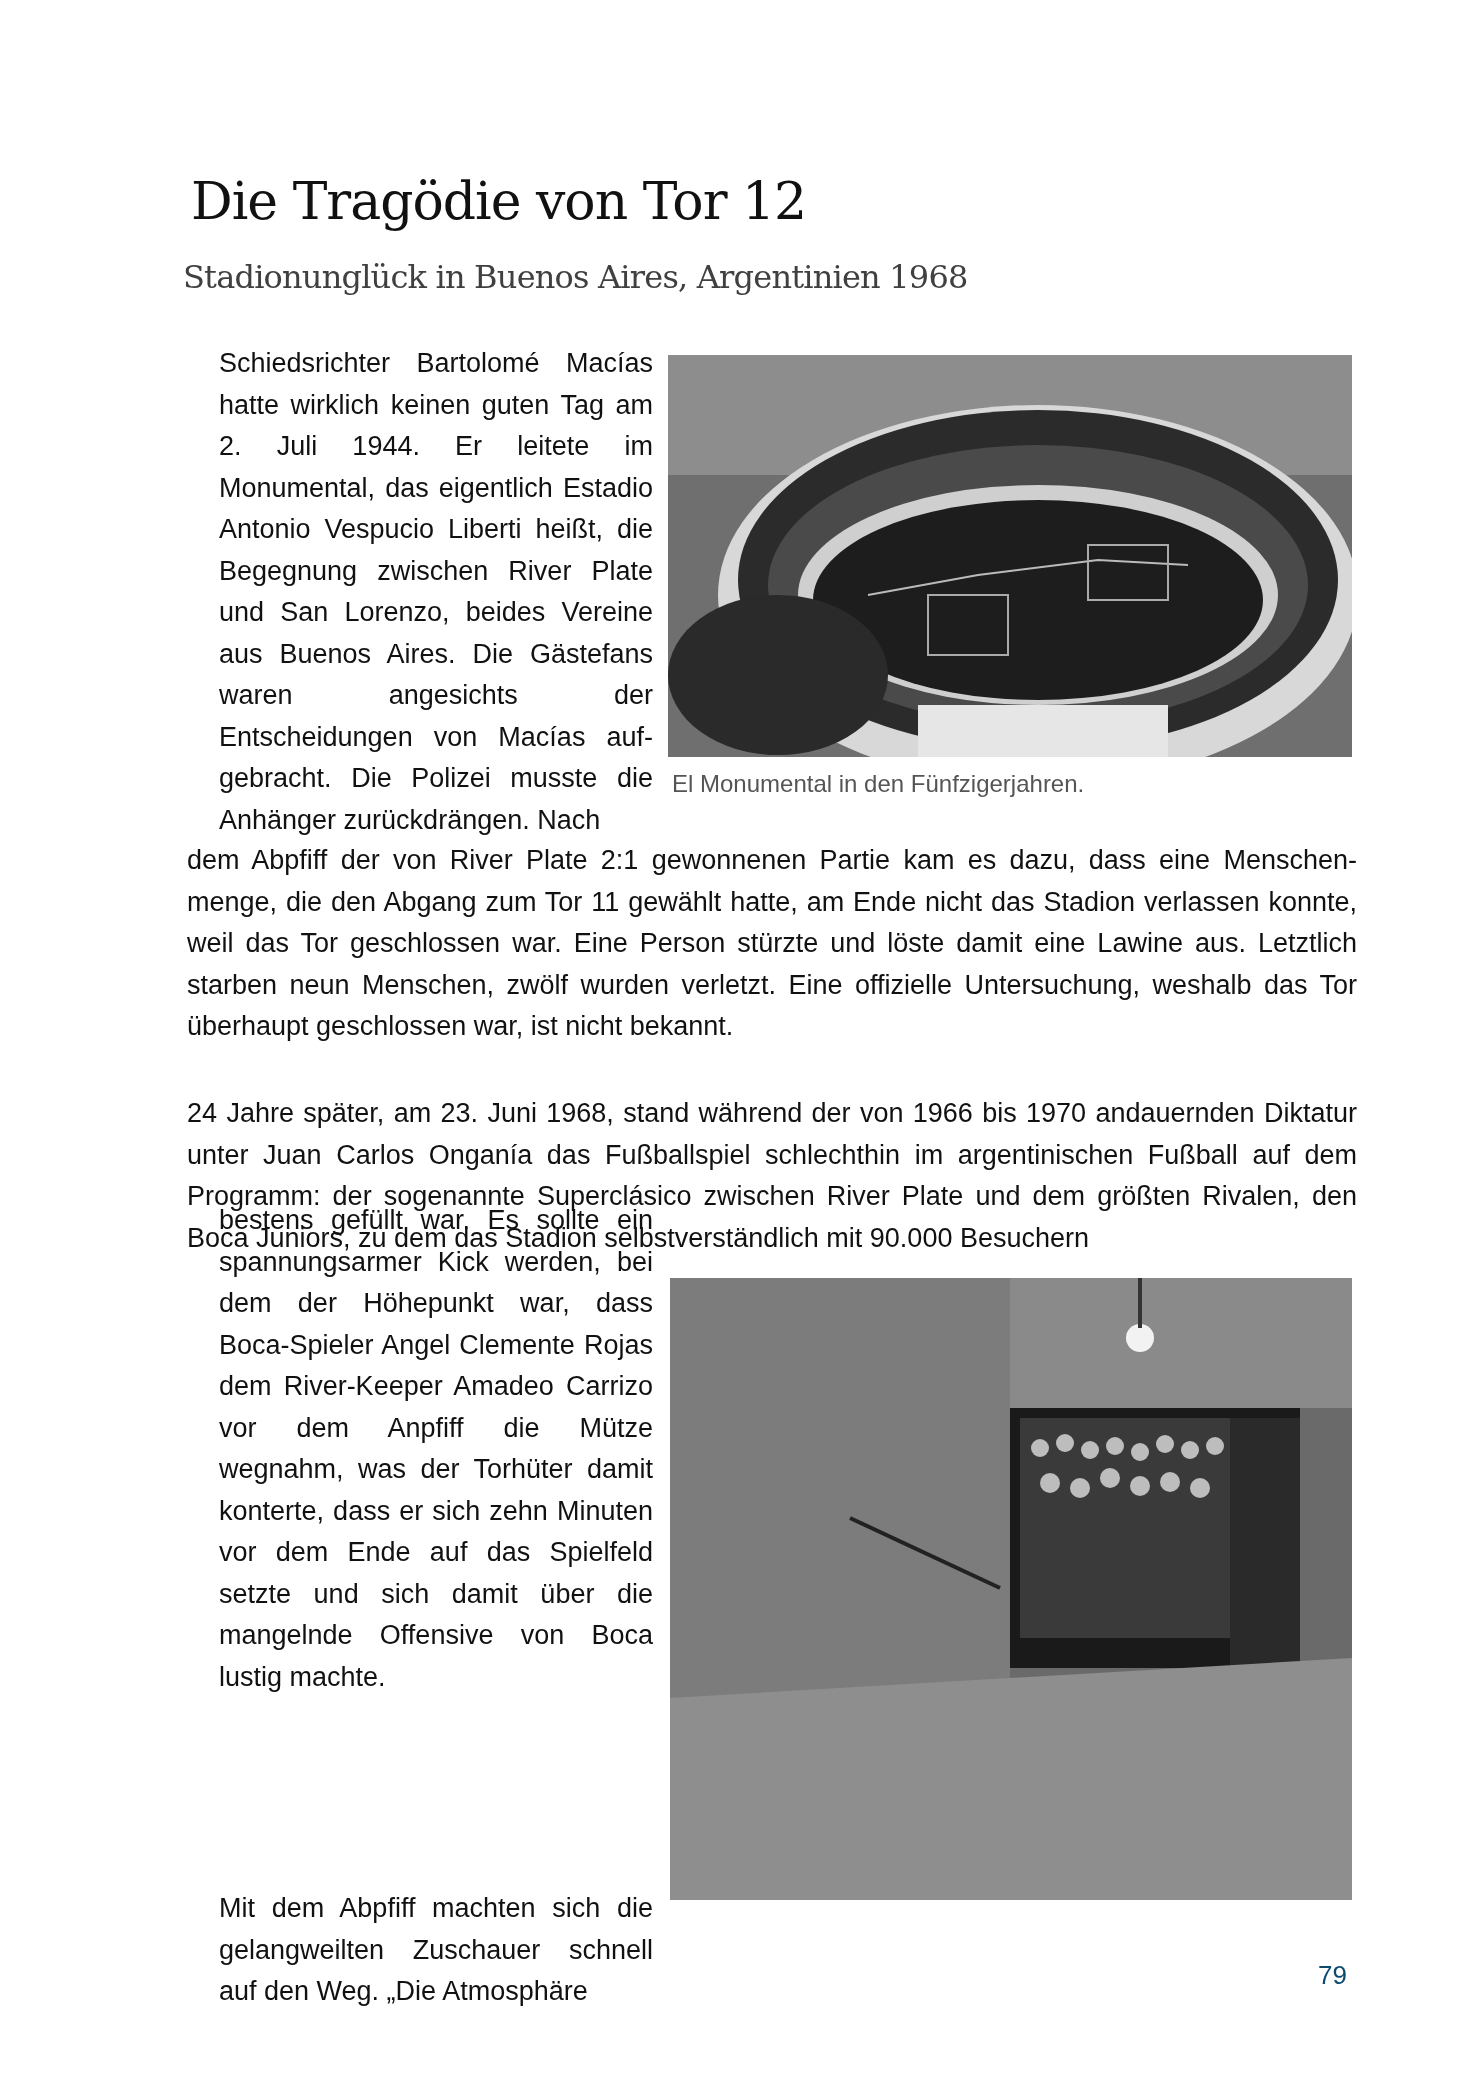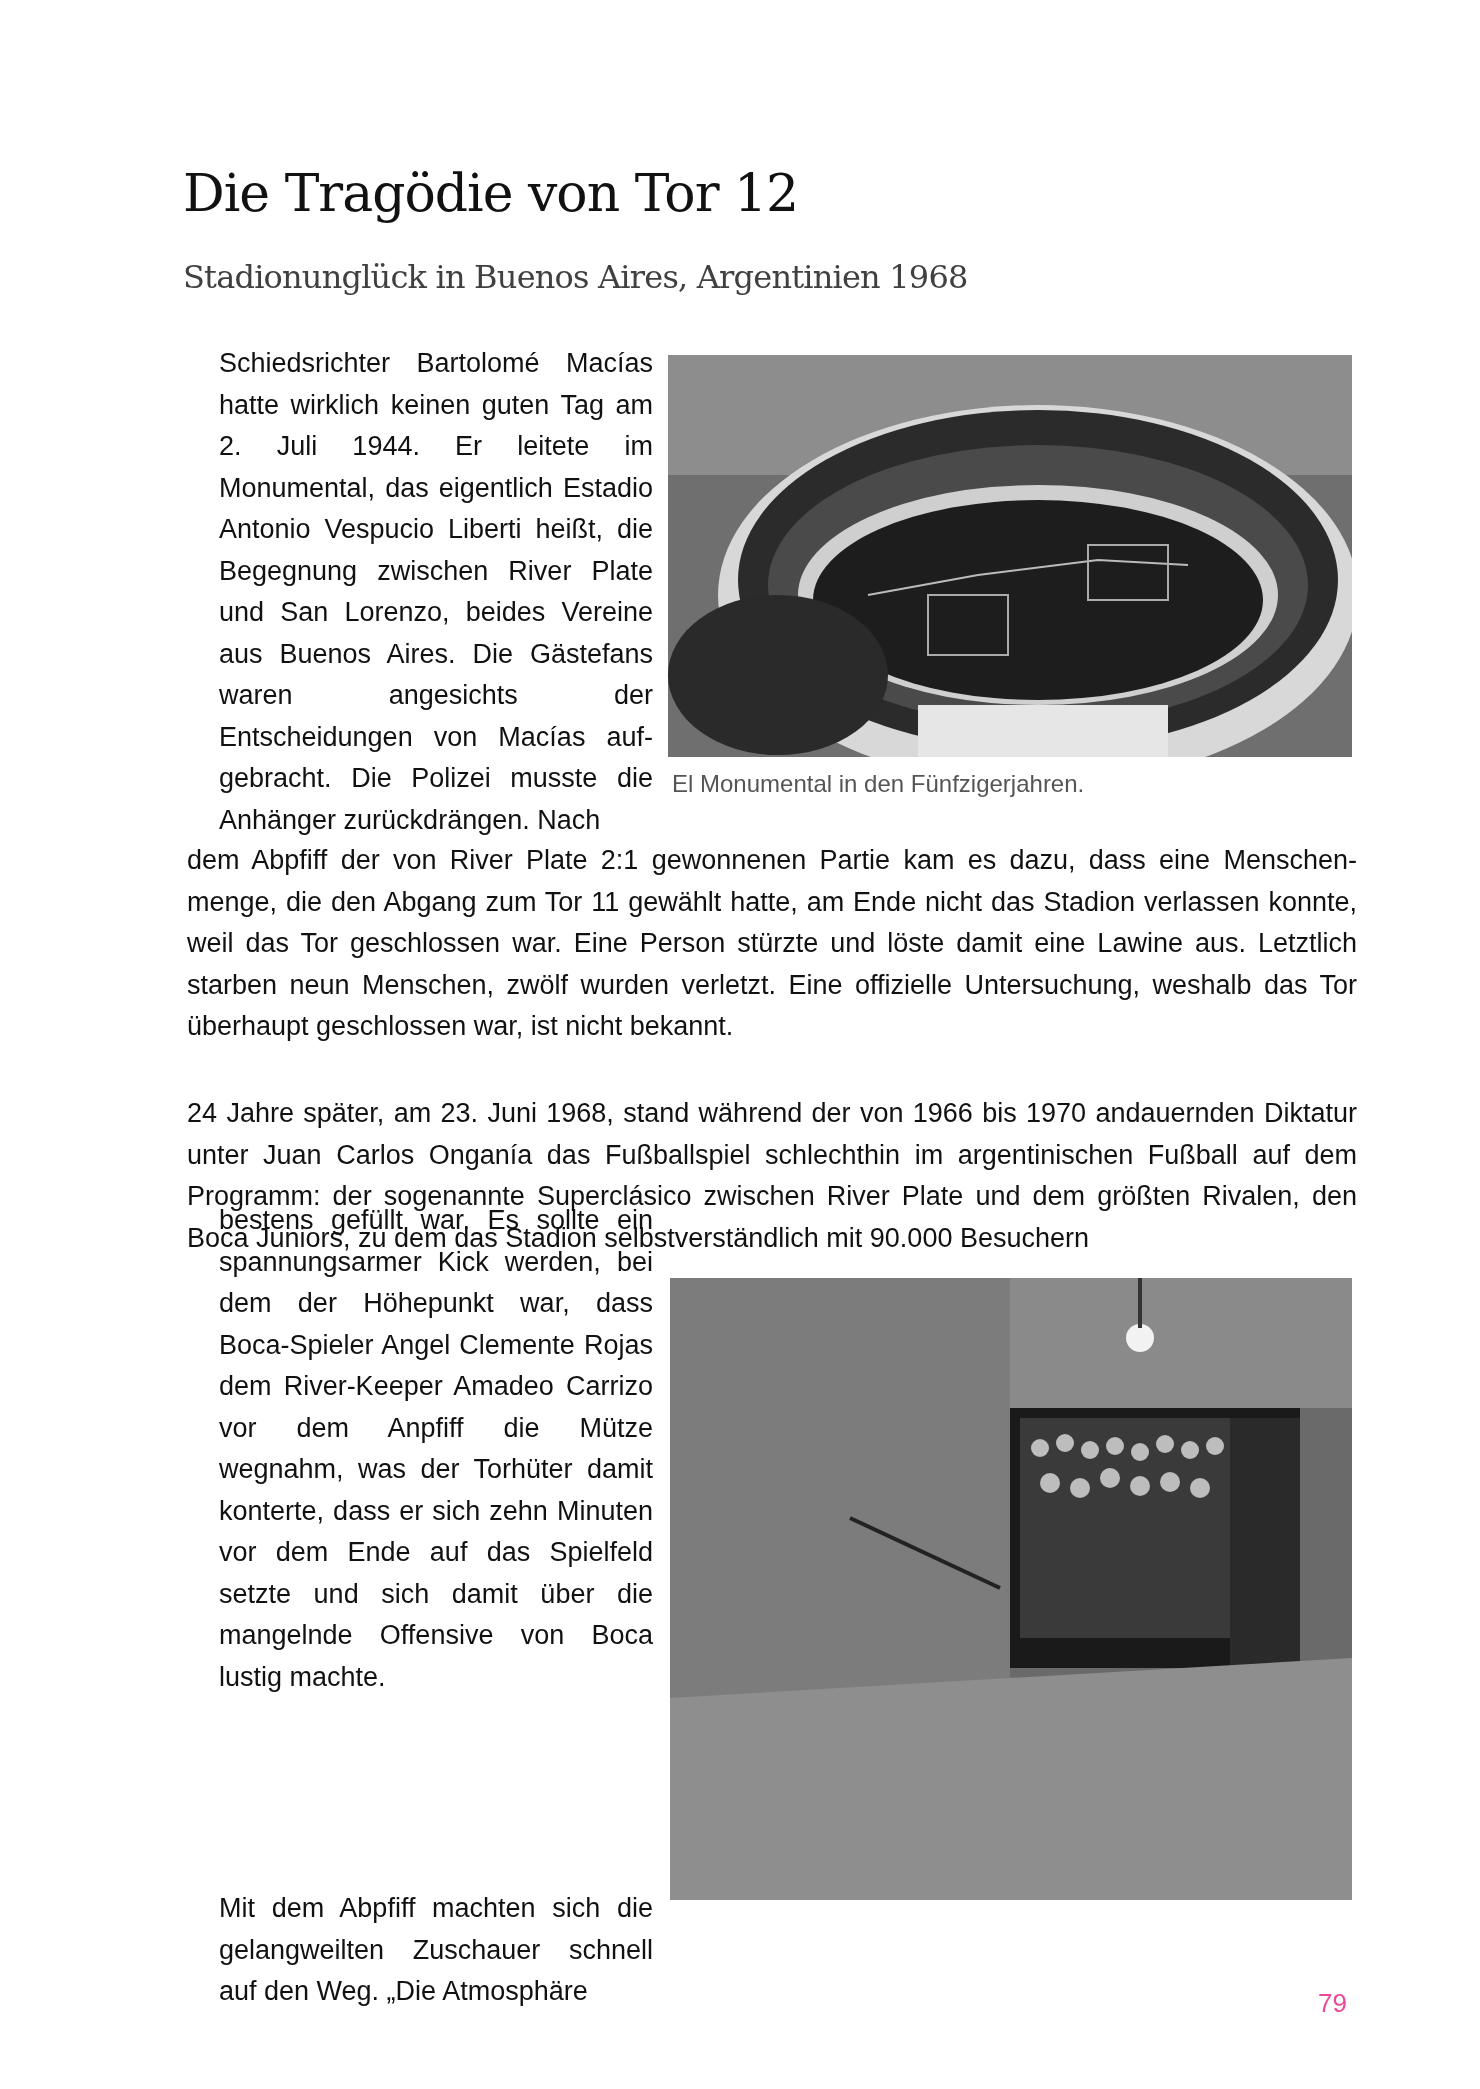--- a/index.html
+++ b/index.html
@@ -1,32 +1,32 @@
 <!DOCTYPE html>
 <html><head>
 <meta charset="utf-8">
 <style>
   html, body { margin: 0; padding: 0; background: #ffffff; }
   body { width: 1480px; height: 2089px; position: relative; overflow: hidden; color: #111; }
-  .title { position: absolute; left: 183px; top: 163px; font-family: "DejaVu Serif", serif; font-weight: 300; font-size: 52px; color: #111; letter-spacing: -1px; margin: 0; font-weight: normal; }
+  .title { position: absolute; left: 183px; top: 163px; font-family: "DejaVu Serif", serif; font-weight: 300; font-size: 52px; color: #111; letter-spacing: -1px; margin: 8px; font-weight: normal; }
   .subtitle { position: absolute; left: 183px; top: 258px; font-family: "DejaVu Serif", serif; font-size: 32px; color: #404040; letter-spacing: -0.8px; margin: 0; font-weight: normal; }
   .body-text { font-family: "Liberation Sans", sans-serif; font-size: 27px; line-height: 41.5px; color: #111; text-align: justify; hyphens: manual; }
   .col { position: absolute; left: 183px; width: 434px; margin-left: 36px; }
   .full { position: absolute; left: 187px; width: 1170px; }
   .p1a { top: 343px; }
   .p1b { top: 840px; }
   .p2a { top: 1093px; }
   .p2b { top: 1200px; }
   .p3 { top: 1888px; }
   p { margin: 0; }
   .photo { position: absolute; overflow: hidden; }
   .photo1 { left: 668px; top: 355px; width: 684px; height: 402px; background: #1e1e1e; }
   .photo2 { left: 670px; top: 1278px; width: 682px; height: 622px; background: #555; }
   .caption { position: absolute; left: 672px; top: 770px; font-family: "Liberation Sans", sans-serif; font-size: 24px; color: #555; text-align: right; }
-  .page-number { position: absolute; left: 1318px; top: 1960px; font-family: "Liberation Sans", sans-serif; font-size: 26px; color: #ec4899; margin-top: 28px; }
+  .page-number { position: absolute; left: 1318px; top: 1960px; font-family: "Liberation Sans", sans-serif; font-size: 26px; color: #0c4a6e; }
 </style>
 </head>
 <body>
 
 <h1 class="title">Die Tragödie von Tor 12</h1>
 <h2 class="subtitle">Stadionunglück in Buenos Aires, Argentinien 1968</h2>
 
 <div class="photo photo1" title="Aerial photo of El Monumental stadium">
   <svg width="684" height="402" viewBox="0 0 684 402">
     <defs>

